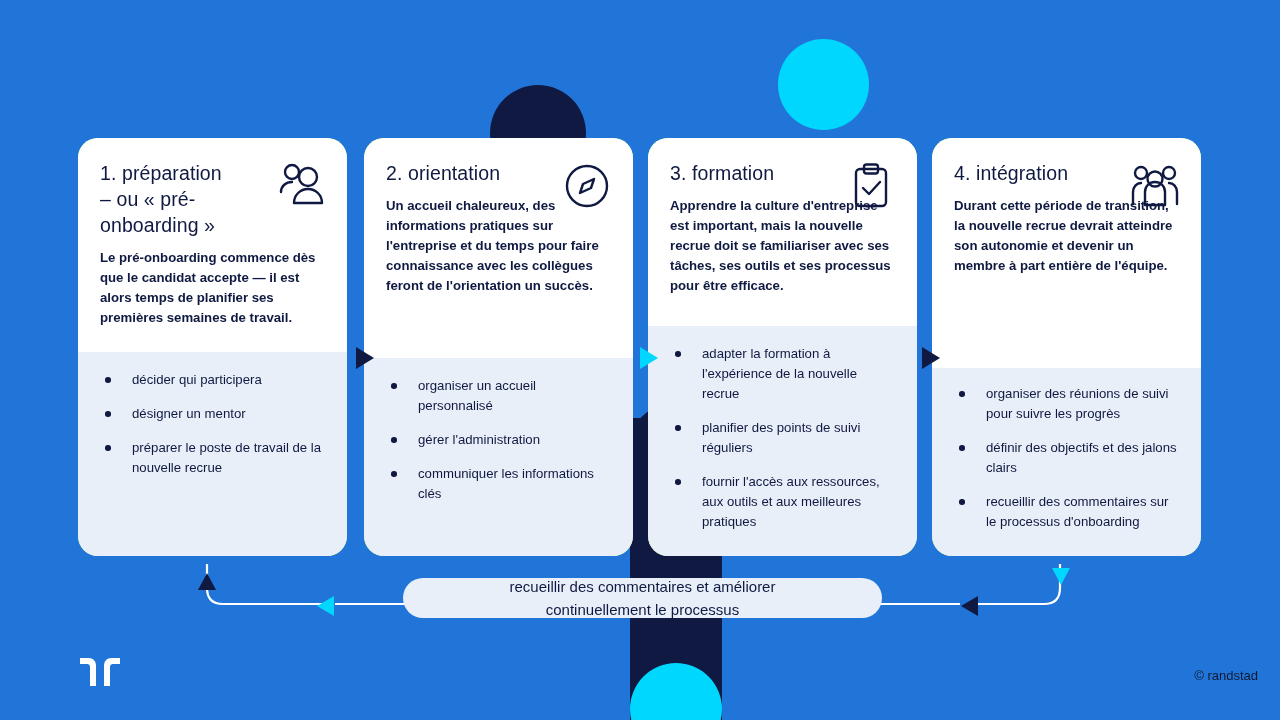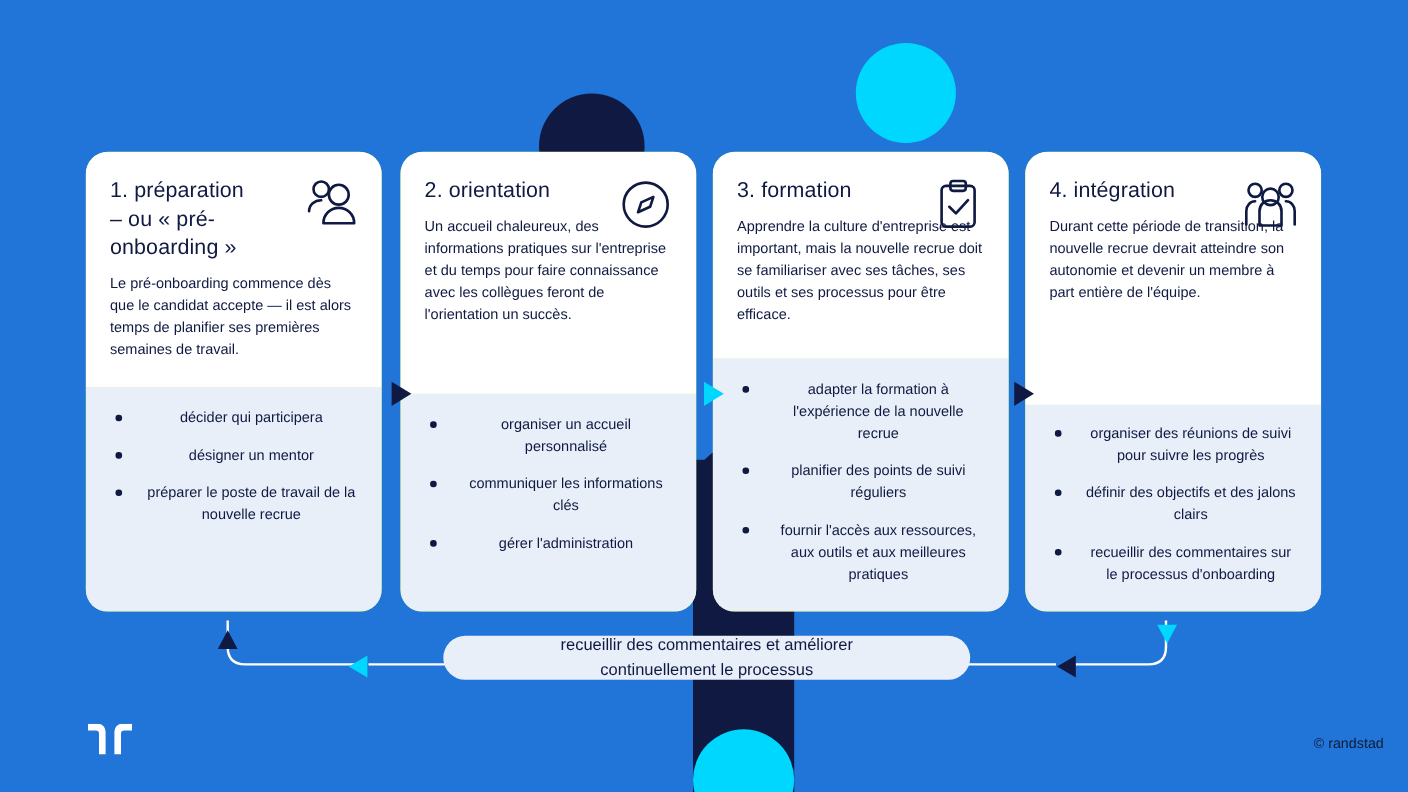--- a/index.html
+++ b/index.html
@@ -71,39 +71,39 @@
     line-height: 26px;
     font-weight: 400;
     letter-spacing: 0.1px;
     max-width: 190px;
     margin-bottom: 10px;
   }
   .card-desc {
     color: #0f1941;
     font-size: 13.2px;
     line-height: 20px;
-    font-weight: 400;
+    font-weight: 700;
   }
   .card-icon {
     position: absolute;
     right: 20px;
     top: 22px;
     width: 52px;
     height: 52px;
     color: #0f1941;
   }
   .card-icon svg { display: block; width: 100%; height: 100%; }
 
   .card-bottom {
     flex: 1;
     background: #e9eff9;
     padding: 18px 22px 10px 22px;
   }
   .card-4 .card-bottom { padding-top: 16px; }
-  .bullets { list-style: none; text-align: center; }
+  .bullets { list-style: none; }
   .bullets li {
     position: relative;
     color: #0f1941;
     font-size: 13.2px;
     line-height: 20px;
     padding-left: 32px;
     margin-bottom: 14px;
   }
   .bullets li::before {
     content: "";
@@ -241,22 +241,22 @@
           <circle cx="26" cy="26" r="20"></circle>
           <path d="M33 19 L22 24 L19 33 L30 28 Z"></path>
         </svg>
       </div>
       <div class="card-title" style="white-space: pre-line;">2. orientation</div>
       <div class="card-desc">Un accueil chaleureux, des informations pratiques sur l'entreprise et du temps pour faire connaissance avec les collègues feront de l'orientation un succès.</div>
     </div>
     <div class="card-bottom">
       <ul class="bullets">
         <li>organiser un accueil personnalisé</li>
+        <li>gérer l'administration</li>
         <li>communiquer les informations clés</li>
-        <li>gérer l'administration</li>
       </ul>
     </div>
   </div>
 
   <div class="card card-3">
     <div class="card-top">
       <div class="card-icon">
         <svg viewBox="0 0 52 52" fill="none" stroke="currentColor" stroke-width="2.4" stroke-linecap="round" stroke-linejoin="round">
           <rect x="11" y="9" width="30" height="37" rx="4"></rect>
           <rect x="19" y="4.5" width="14" height="9" rx="2.5"></rect>

